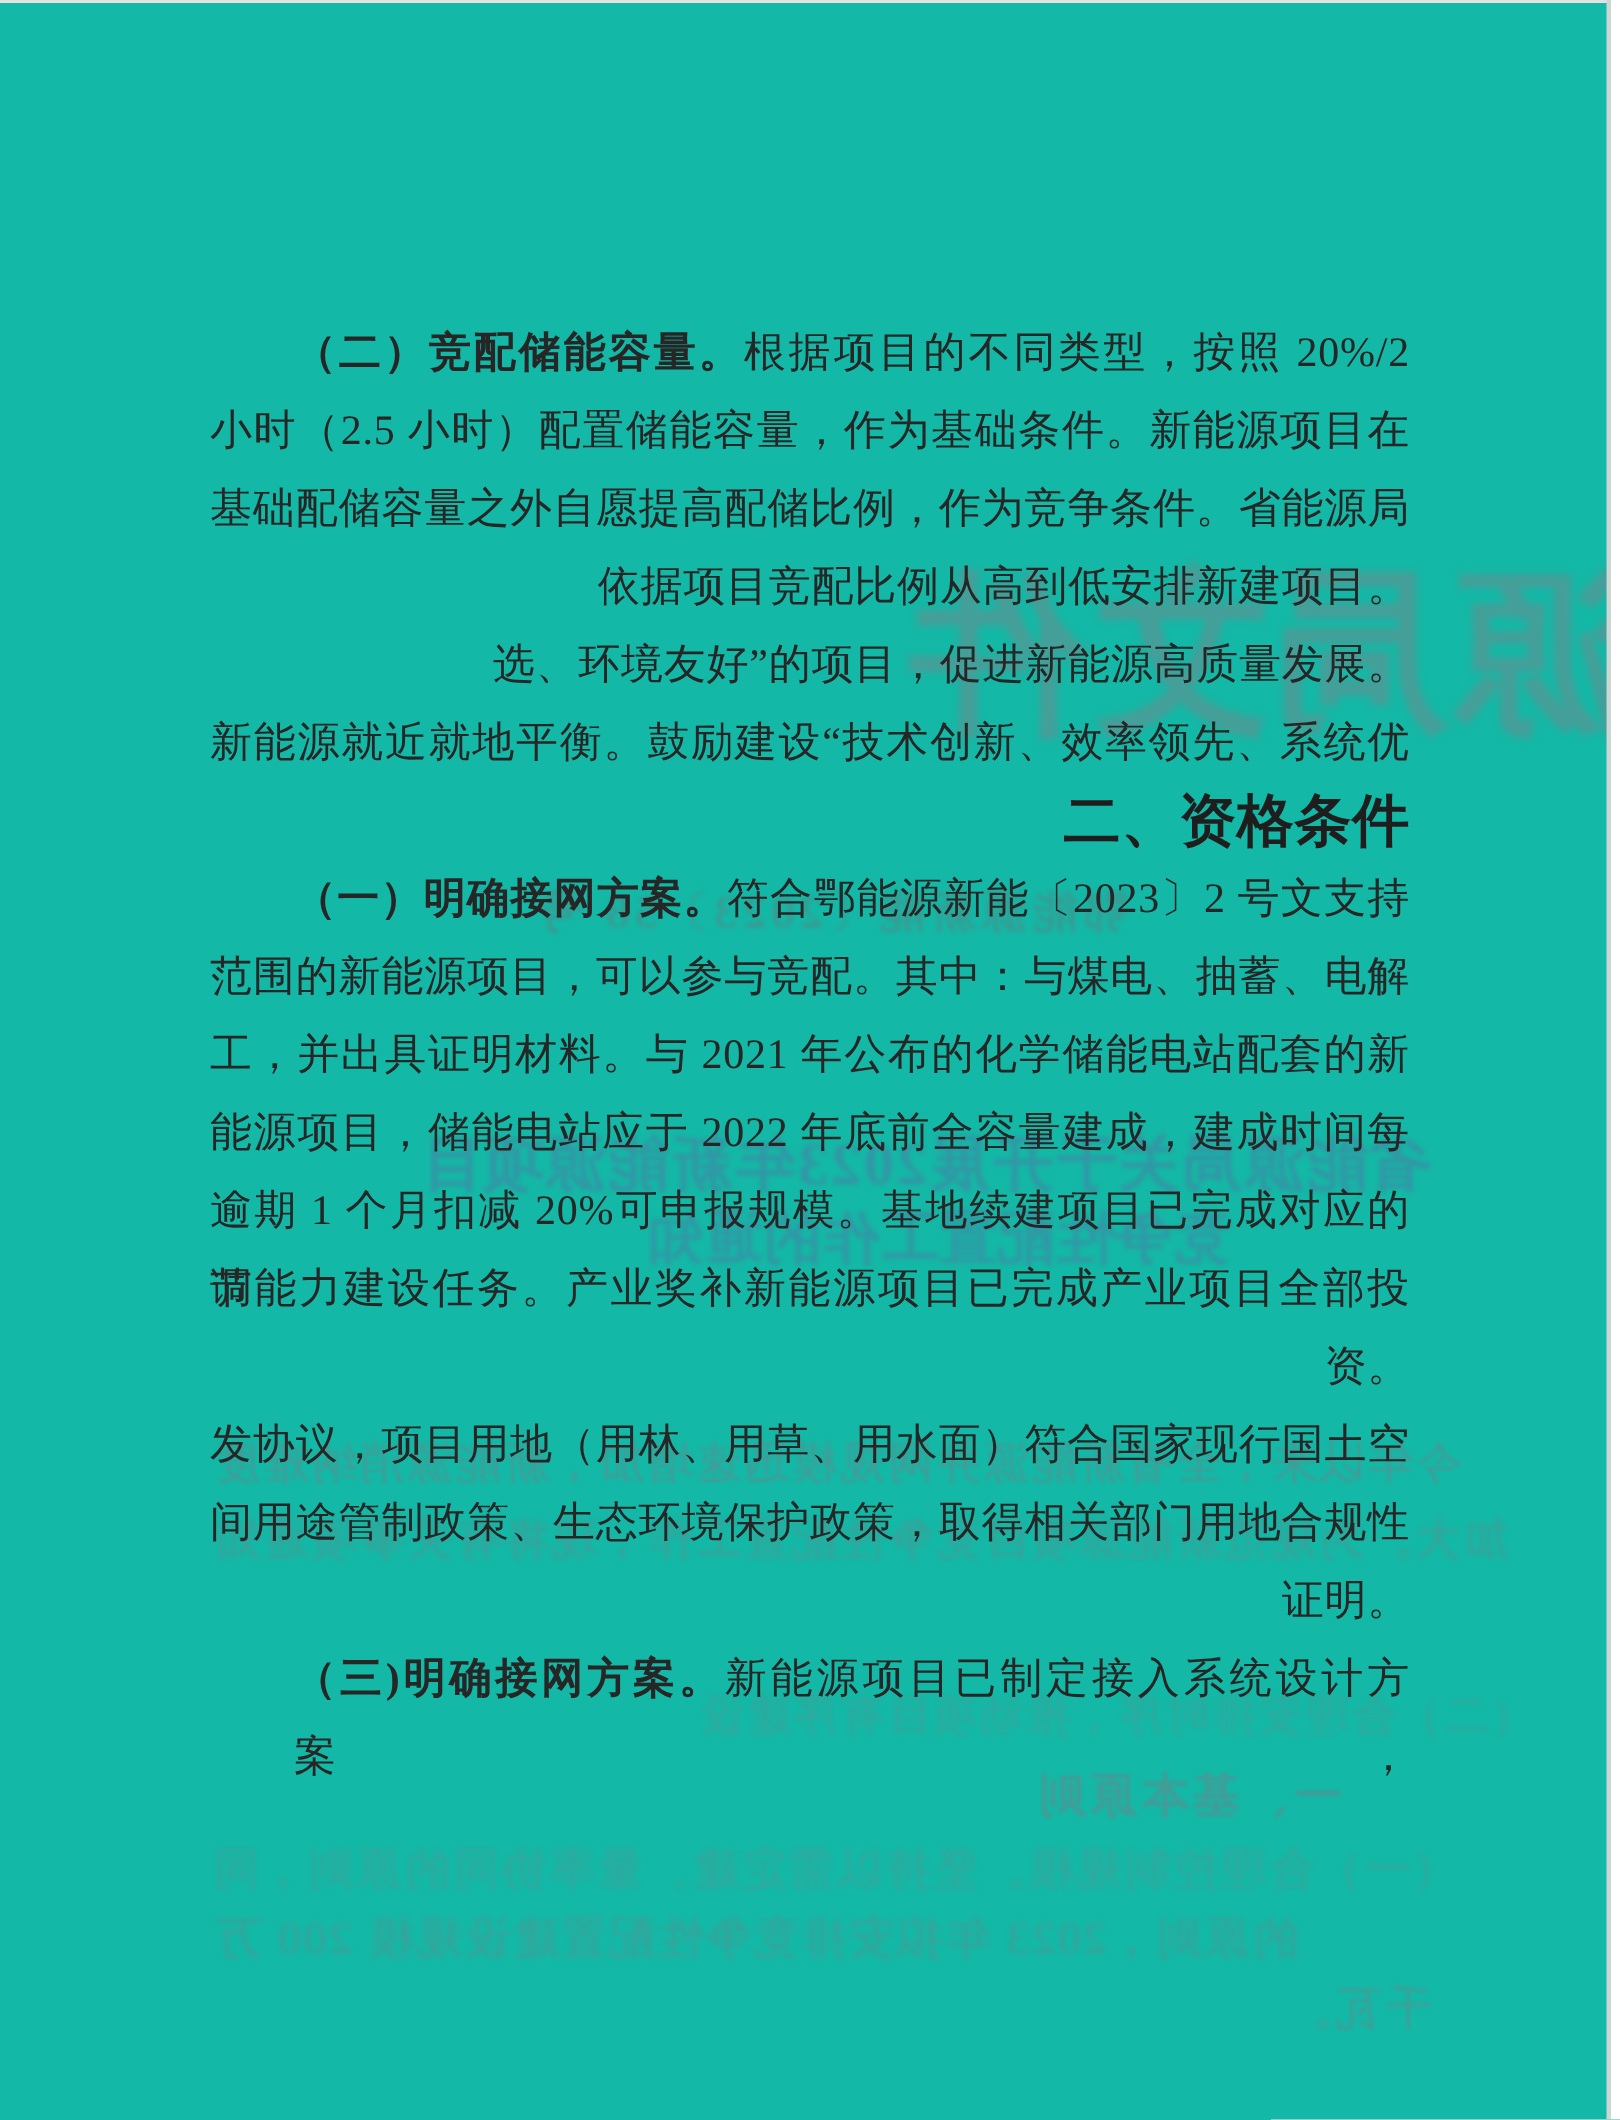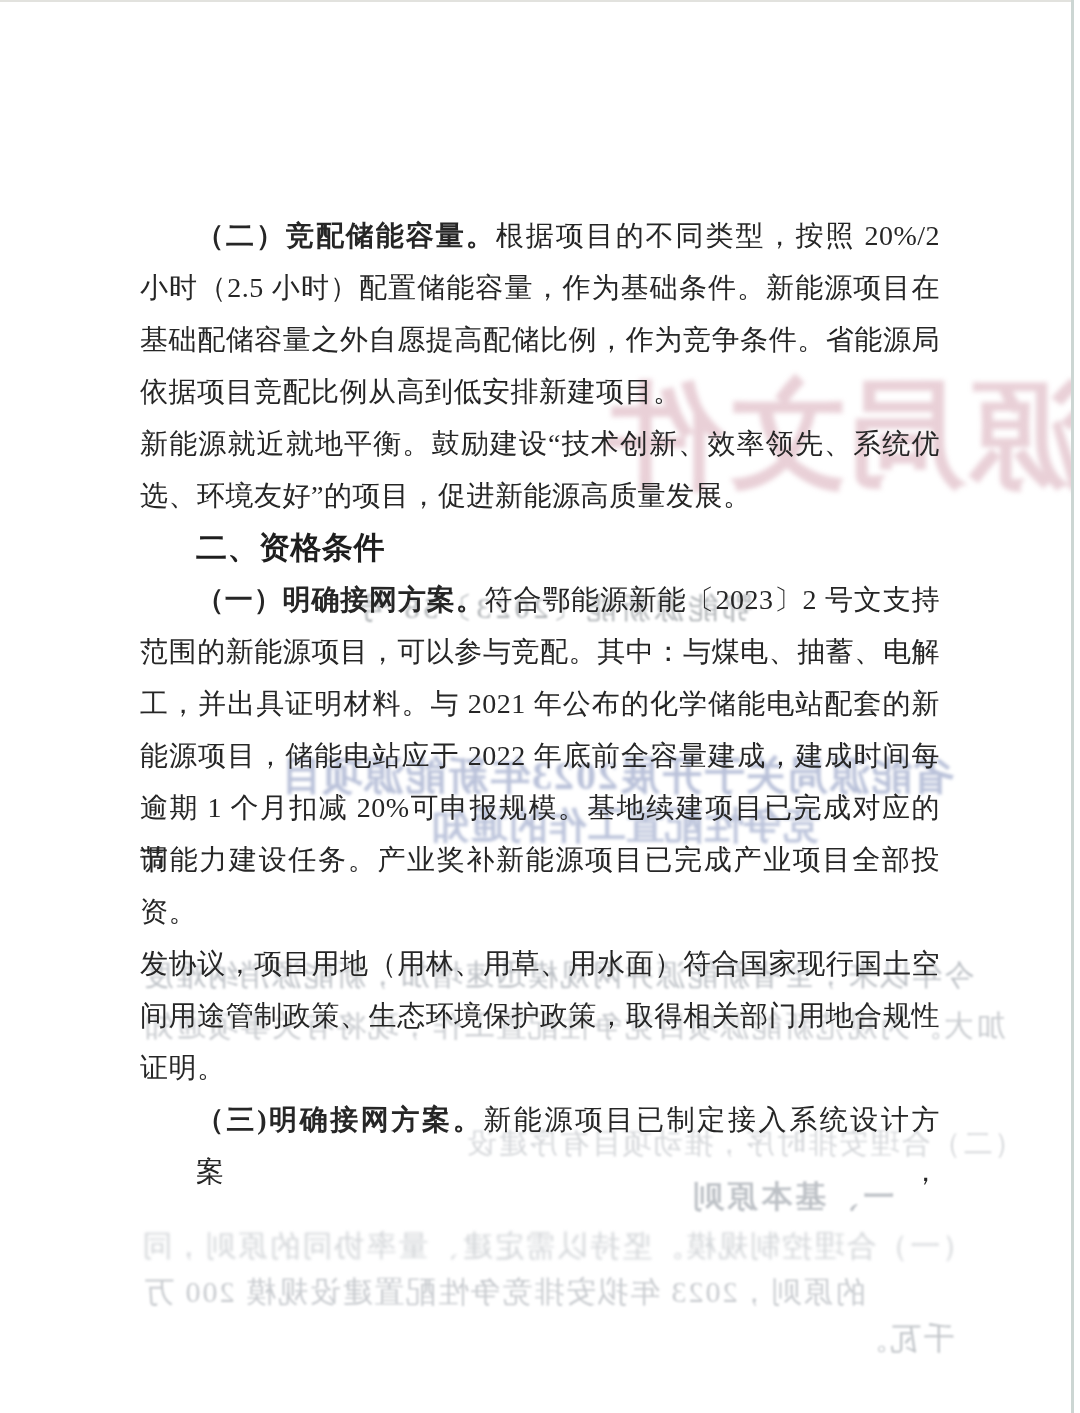--- a/index.html
+++ b/index.html
@@ -1,19 +1,19 @@
 <!DOCTYPE html>
 <html><head>
 <meta charset="utf-8">
 <style>
   html,body{margin:0;padding:0;background:#e9e9e7;}
   .page{
     position:relative;
     width:1080px;height:1413px;
-    background:#ffffff;
+    background:#14b8a6;
     overflow:hidden;
     font-family:"Liberation Serif","DejaVu Serif",serif;
     color:#262626;
   }
   .topline{position:absolute;left:0;right:0;top:0;height:2px;background:#e2e2de;}
   .edge-outer{position:absolute;right:0;top:0;bottom:0;width:6px;background:#ffffff;}
   .edge-line{position:absolute;right:6px;top:0;bottom:0;width:3px;background:#ccd6d3;}
 
   
   .ghost{
@@ -58,29 +58,29 @@
   
   .textblock{
     position:absolute;
     left:140px;top:210px;
     width:800px;
   }
   .ln{
     height:52px;line-height:52px;
     font-size:28px;
     letter-spacing:0.5px;
-    text-align:left;
+    text-align:right;
     white-space:normal;
   }
   .ln.j{text-align:justify;text-align-last:justify;}
   .ln.ind{padding-left:56px;}
   .ln b{font-weight:700;}
   .ln.h{
     font-family:"Liberation Sans","DejaVu Sans",sans-serif;
-    font-size:31px;font-weight:700;color:#1e1e1e;
+    font-size:38px;font-weight:700;color:#1e1e1e;
   }
 </style>
 </head>
 <body>
 
 <div class="page">
 
   <div class="topline"></div>
 
   <div class="ghost g-red">湖北省能源局文件</div>
@@ -93,22 +93,22 @@
   <div class="ghost g-grayh">一、基本原则</div>
   <div class="ghost g-gray3">（一）合理控制规模。坚持以需定建、量率协同的原则，同</div>
   <div class="ghost g-gray4">的原则，2023 年拟安排竞争性配置建设规模 200 万</div>
   <div class="ghost g-gray5">千瓦。</div>
 
   <div class="textblock" id="textblock">
       <div class="ln j ind"><b>（二）竞配储能容量。</b><span>根据项目的不同类型，按照 20%/2</span></div>
       <div class="ln j"><span>小时（2.5 小时）配置储能容量，作为基础条件。新能源项目在</span></div>
       <div class="ln j"><span>基础配储容量之外自愿提高配储比例，作为竞争条件。省能源局</span></div>
       <div class="ln"><span>依据项目竞配比例从高到低安排新建项目。</span></div>
+      <div class="ln"><span>选、环境友好”的项目，促进新能源高质量发展。</span></div>
       <div class="ln j"><span>新能源就近就地平衡。鼓励建设“技术创新、效率领先、系统优</span></div>
-      <div class="ln"><span>选、环境友好”的项目，促进新能源高质量发展。</span></div>
       <div class="ln ind h"><b>二、资格条件</b></div>
       <div class="ln j ind"><b>（一）明确接网方案。</b><span>符合鄂能源新能〔2023〕2 号文支持</span></div>
       <div class="ln j"><span>范围的新能源项目，可以参与竞配。其中：与煤电、抽蓄、电解</span></div>
       <div class="ln j"><span>工，并出具证明材料。与 2021 年公布的化学储能电站配套的新</span></div>
       <div class="ln j"><span>能源项目，储能电站应于 2022 年底前全容量建成，建成时间每</span></div>
       <div class="ln j"><span>逾期 1 个月扣减 20%可申报规模。基地续建项目已完成对应的调</span></div>
       <div class="ln j"><span>节能力建设任务。产业奖补新能源项目已完成产业项目全部投</span></div>
       <div class="ln"><span>资。</span></div>
       <div class="ln j"><span>发协议，项目用地（用林、用草、用水面）符合国家现行国土空</span></div>
       <div class="ln j"><span>间用途管制政策、生态环境保护政策，取得相关部门用地合规性</span></div>

